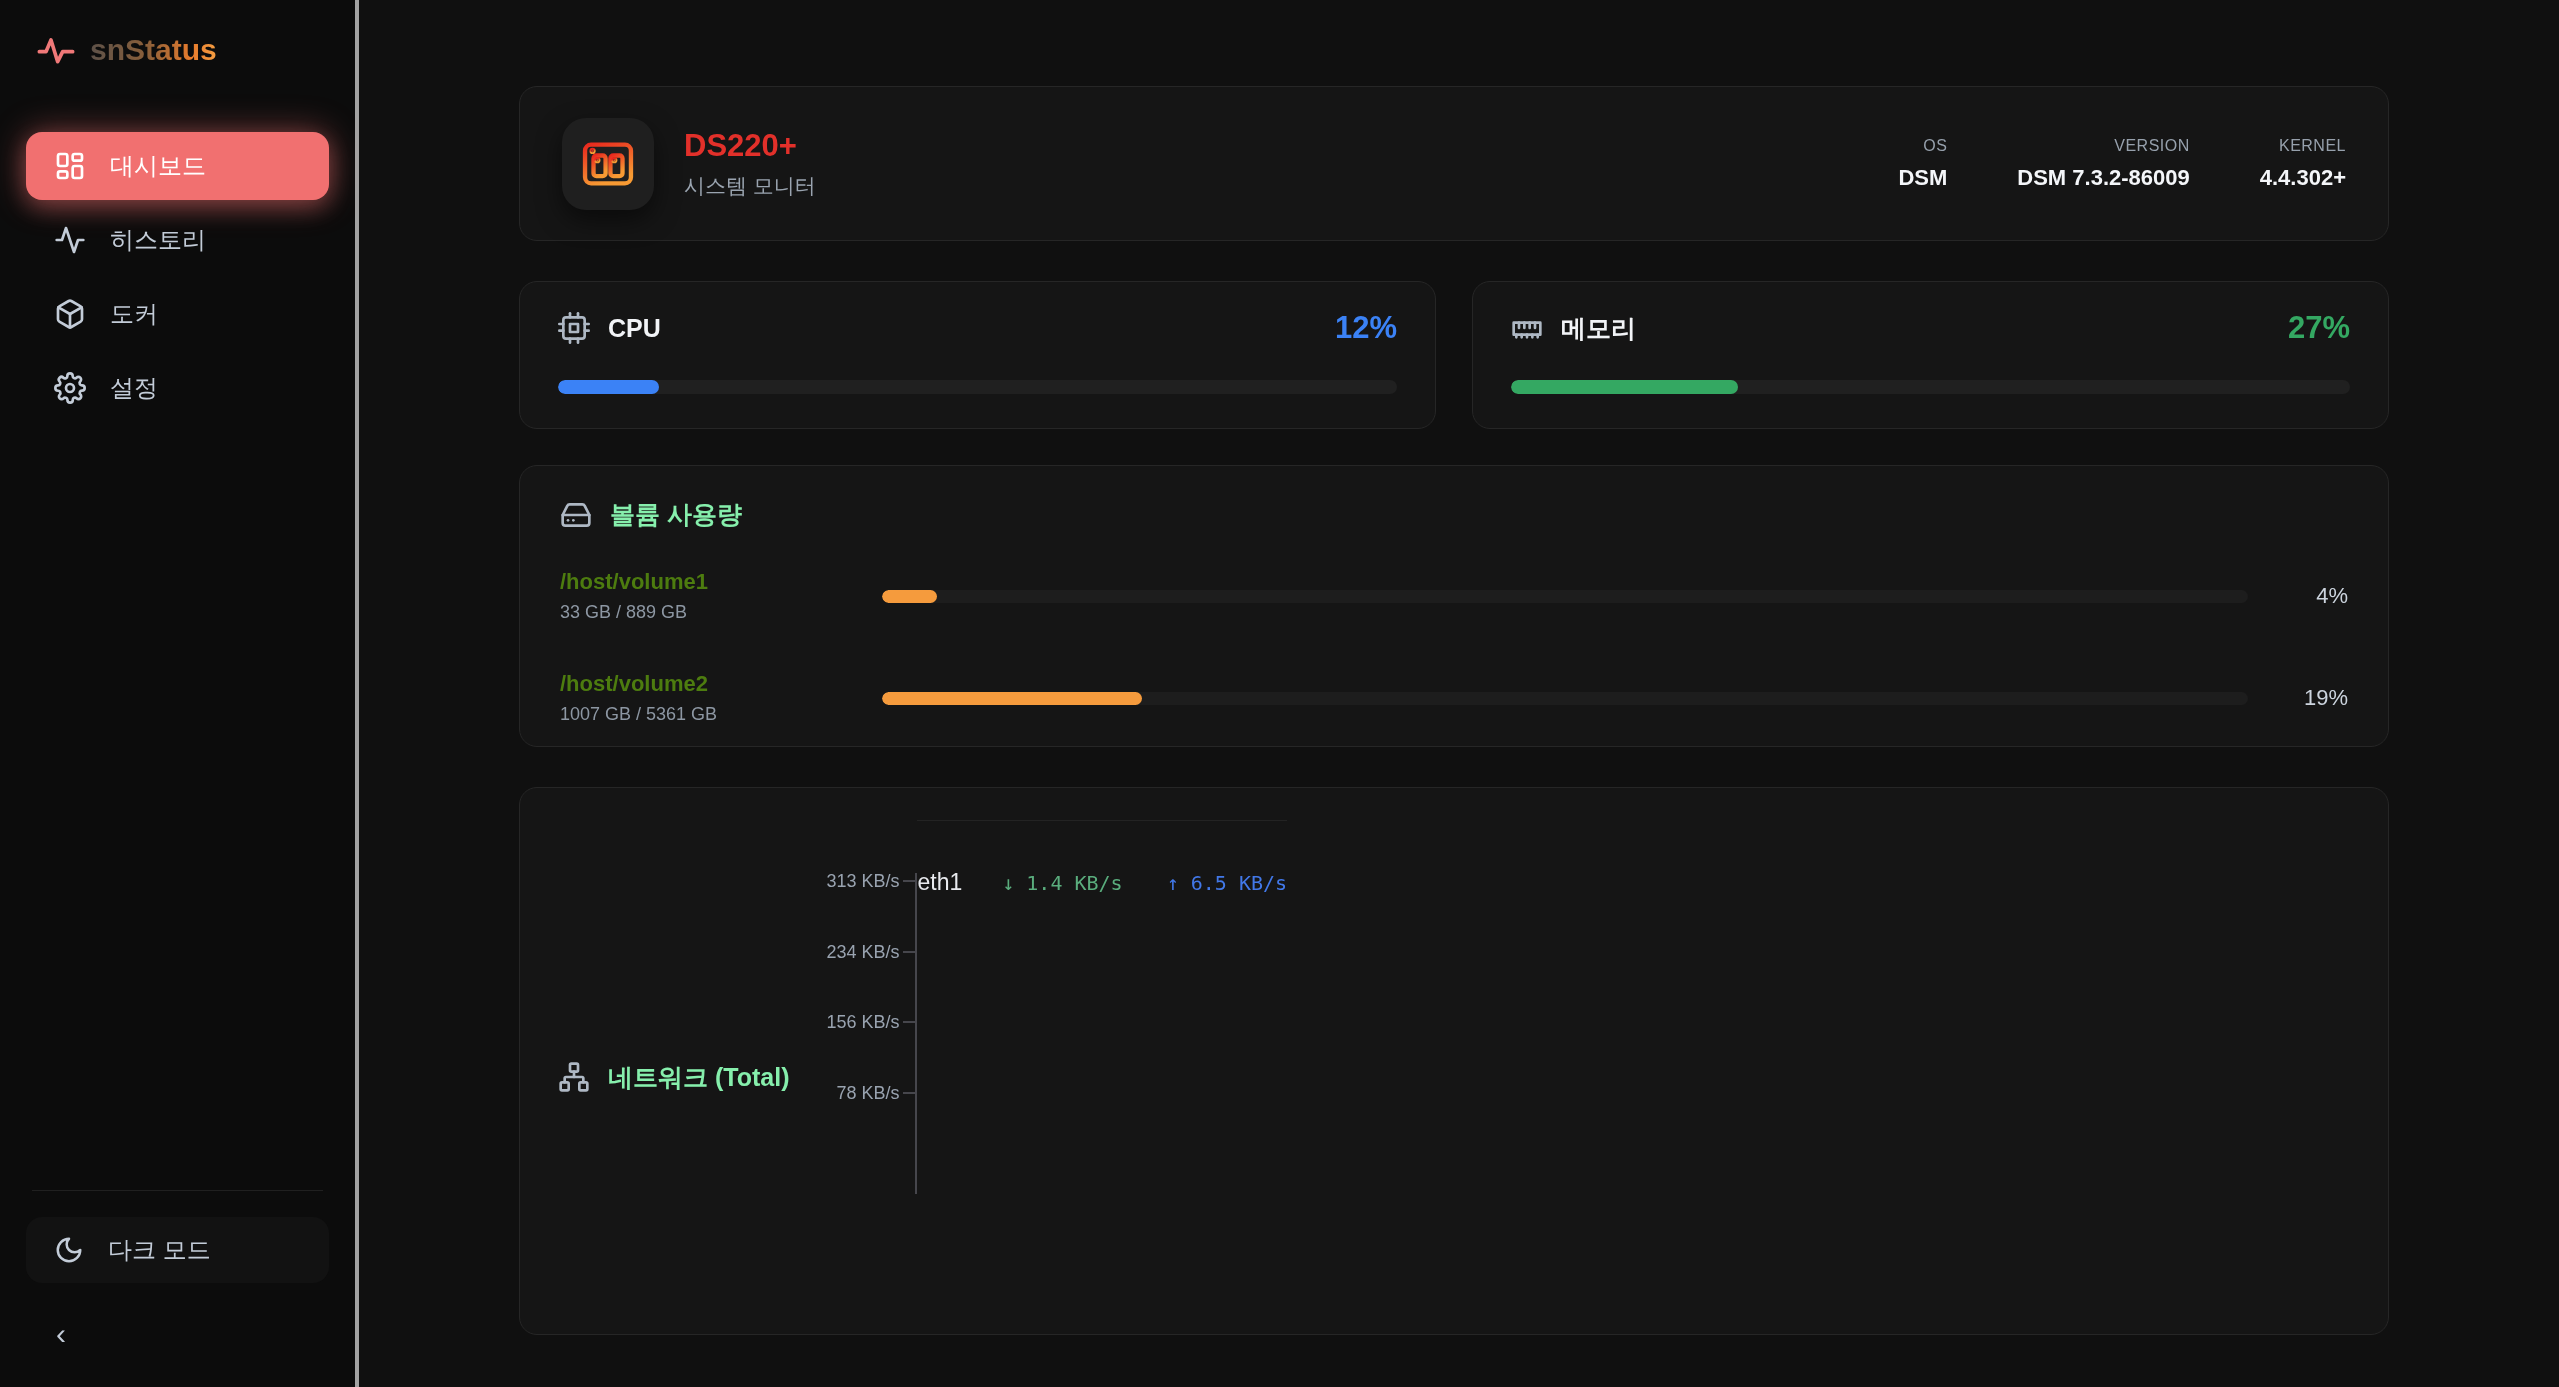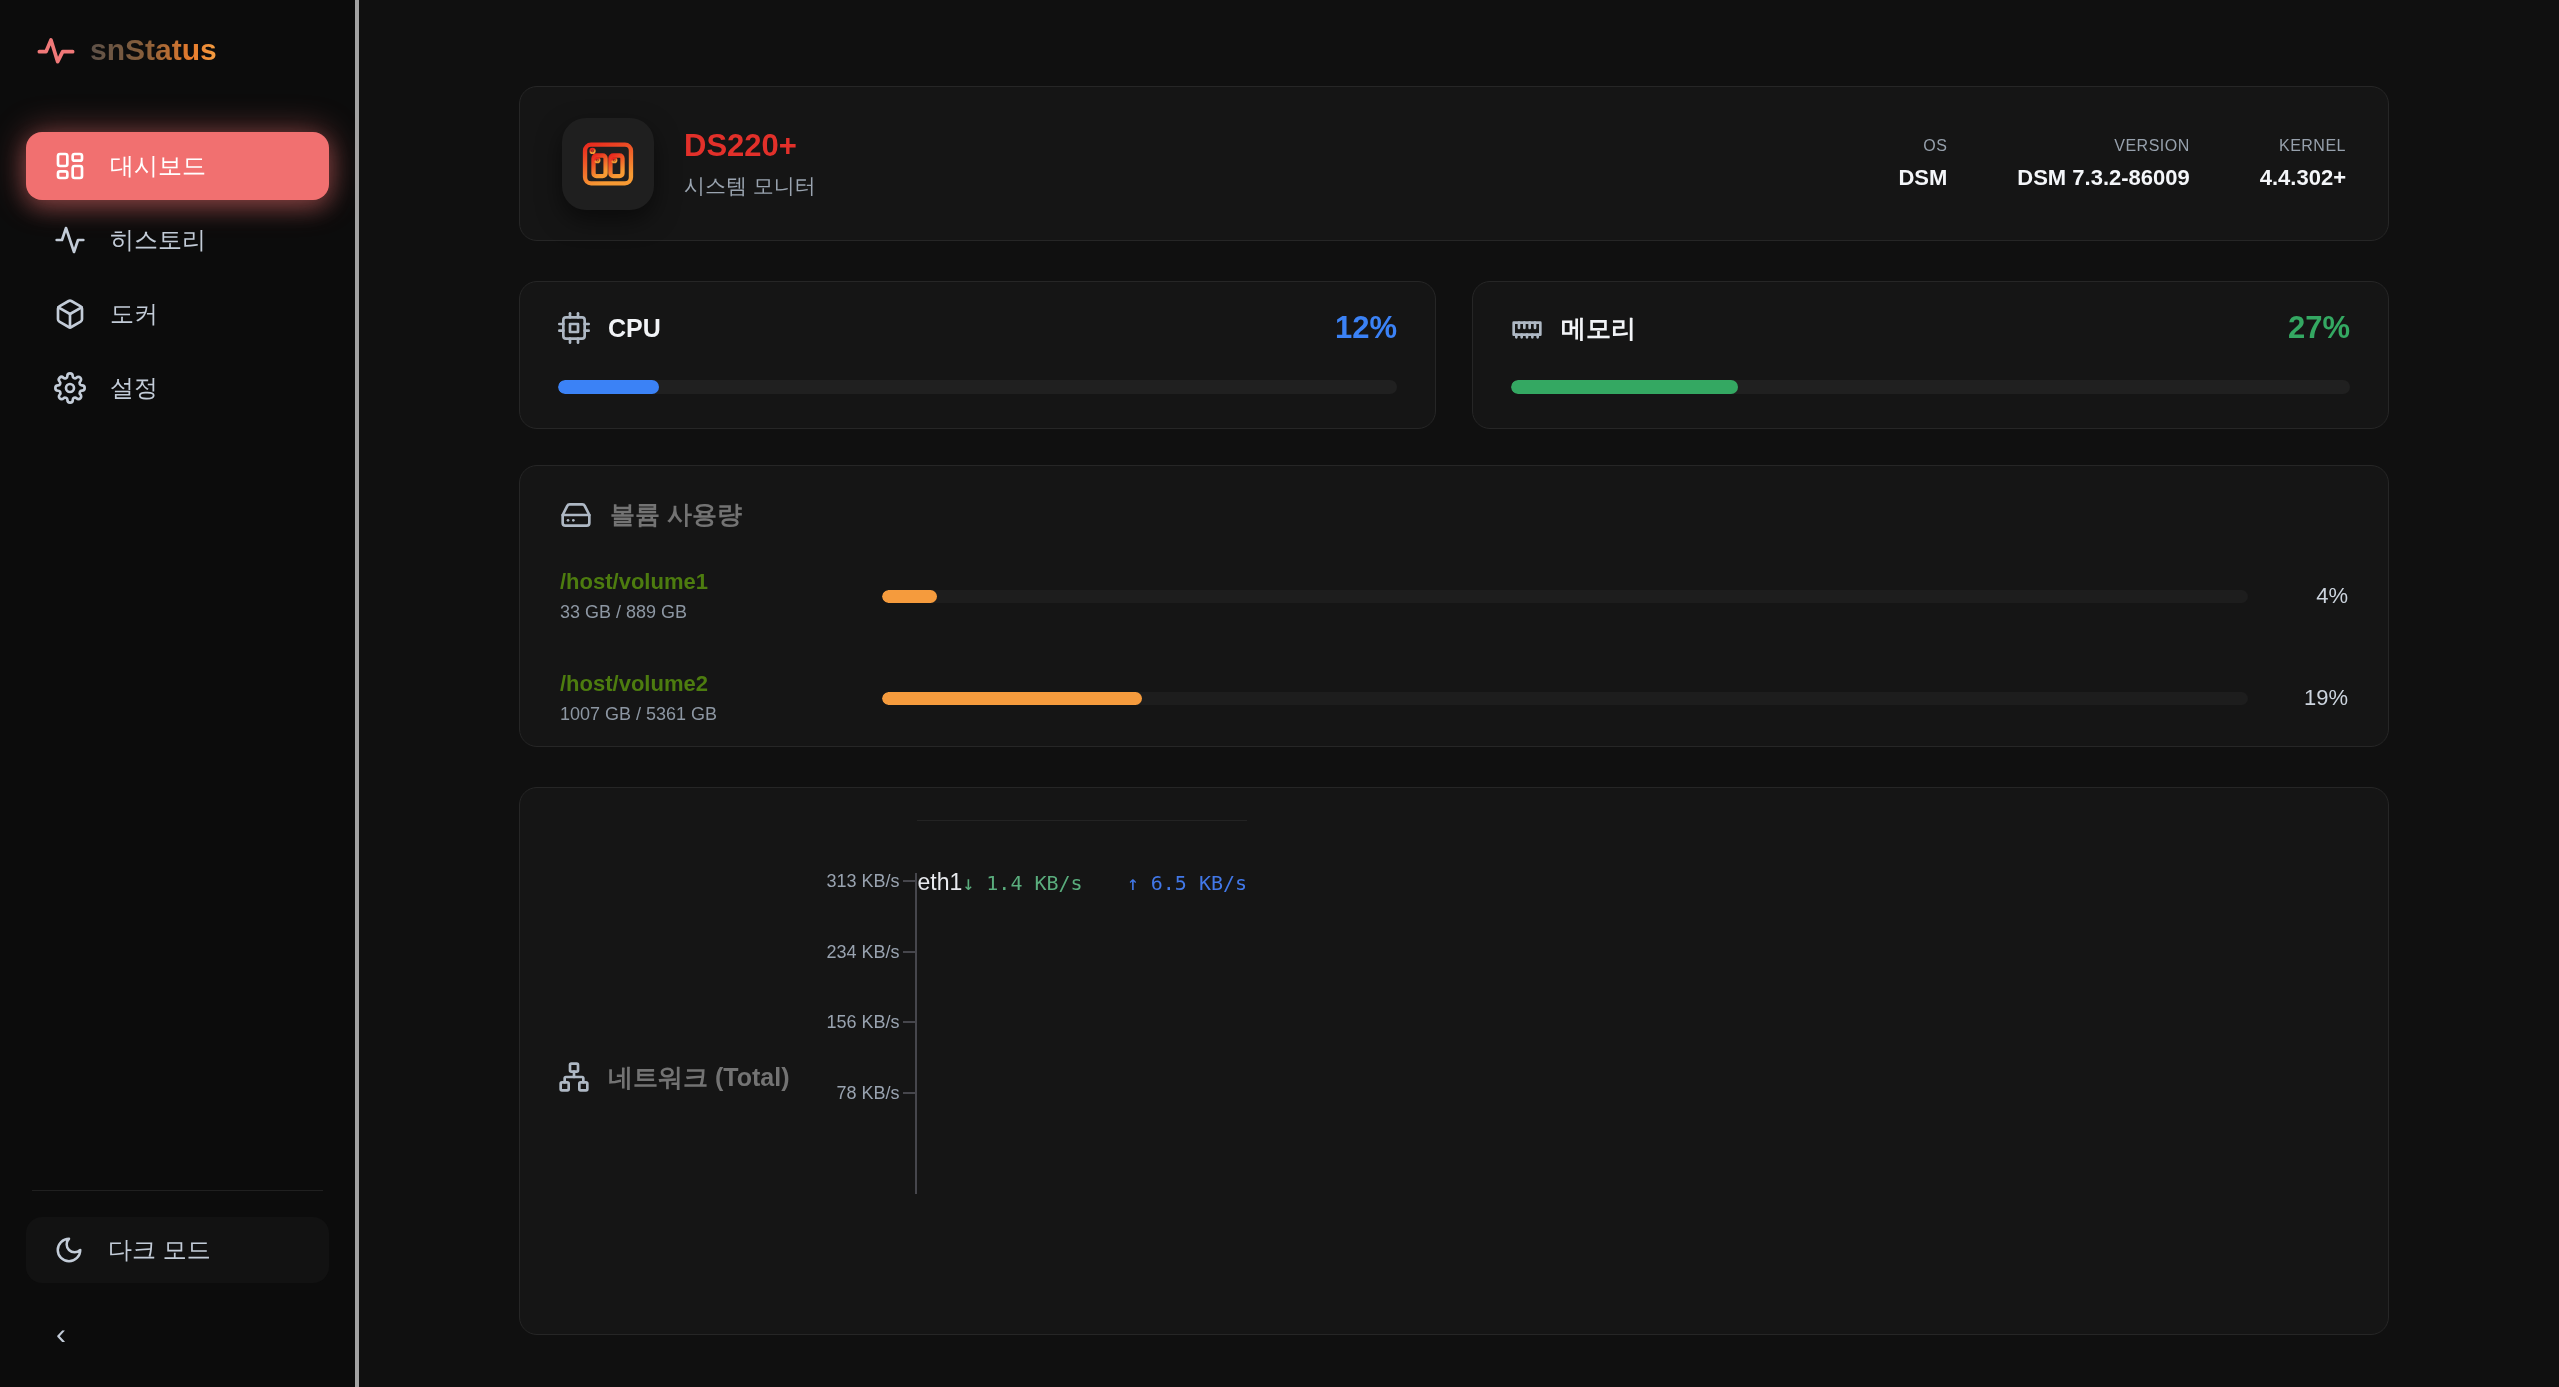--- a/index.html
+++ b/index.html
@@ -54,21 +54,21 @@
   .gauge-top svg { width:32px; height:32px; stroke:#aeb8c4; }
   .gauge-title { font-size:25px; font-weight:bold; color:#f2f4f7; }
   .gauge-pct { margin-left:auto; font-size:31px; font-weight:bold; }
   .track { height:14px; border-radius:7px; background:#202020; overflow:hidden; }
   .fill { height:100%; border-radius:7px; }
 
   
   .volume-card { margin-top:36px; height:282px; padding:32px 40px; }
   .card-title-row { display:flex; align-items:center; gap:18px; }
   .card-title-row svg { width:32px; height:32px; stroke:#aeb8c4; }
-  .card-title { font-size:25px; font-weight:bold; color:#737373; }
+  .card-title { font-size:25px; font-weight:bold; color:#86efac; }
   .vol-row { display:flex; align-items:center; margin-top:38px; }
   .vol-left { width:322px; }
   .vol-name { font-size:22px; font-weight:bold; color:#4d7c0f; }
   .vol-size { font-size:18px; color:#8d97a3; margin-top:7px; }
   .vol-track { flex:1; height:13px; border-radius:7px; background:#1d1d1d; overflow:hidden; }
   .vol-pct { width:100px; text-align:right; font-size:22px; color:#ccd4de; }
 
   
   .net-card { margin-top:40px; height:548px; padding:32px 38px 0 38px; display:flex; }
   .chart-zone { display:flex; margin-top:53px; height:321px; }
@@ -76,21 +76,21 @@
   .y-label { position:absolute; right:16px; transform:translateY(-50%);
     font-size:18px; color:#99a3b0; white-space:nowrap; }
   .y-tick { position:absolute; right:0; width:12px; border-top:2px solid #46464c; }
   .plot { flex:1; position:relative; border-left:2px solid #46464c; }
   .gridline { position:absolute; left:0; right:0; border-top:2px dashed #38383d; }
   .plot svg { position:absolute; inset:0; width:100%; height:100%; }
   .net-footer { height:124px; border-top:1px solid #232323; display:flex; align-items:center; }
   .iface { font-size:23px; color:#e8eaee; }
   .net-stats { margin-left:auto; display:flex; gap:44px;
     font-family:"DejaVu Sans Mono", monospace; font-size:20px; }
-  .dl { color:#5aad7d; } .ul { color:#4278e8; }
+  .dl { color:#5aad7d;margin-left:40px; } .ul { color:#4278e8; }
 </style>
 </head>
 <body>
 
 <div class="app">
 
   <aside class="sidebar">
     <div class="logo">
       <svg viewBox="0 0 24 24" fill="none" stroke="#f07878" stroke-width="2.2" stroke-linecap="round" stroke-linejoin="round">
           <polyline points="2 13 6 13 9 6 13 19 16 13 22 13"></polyline>

